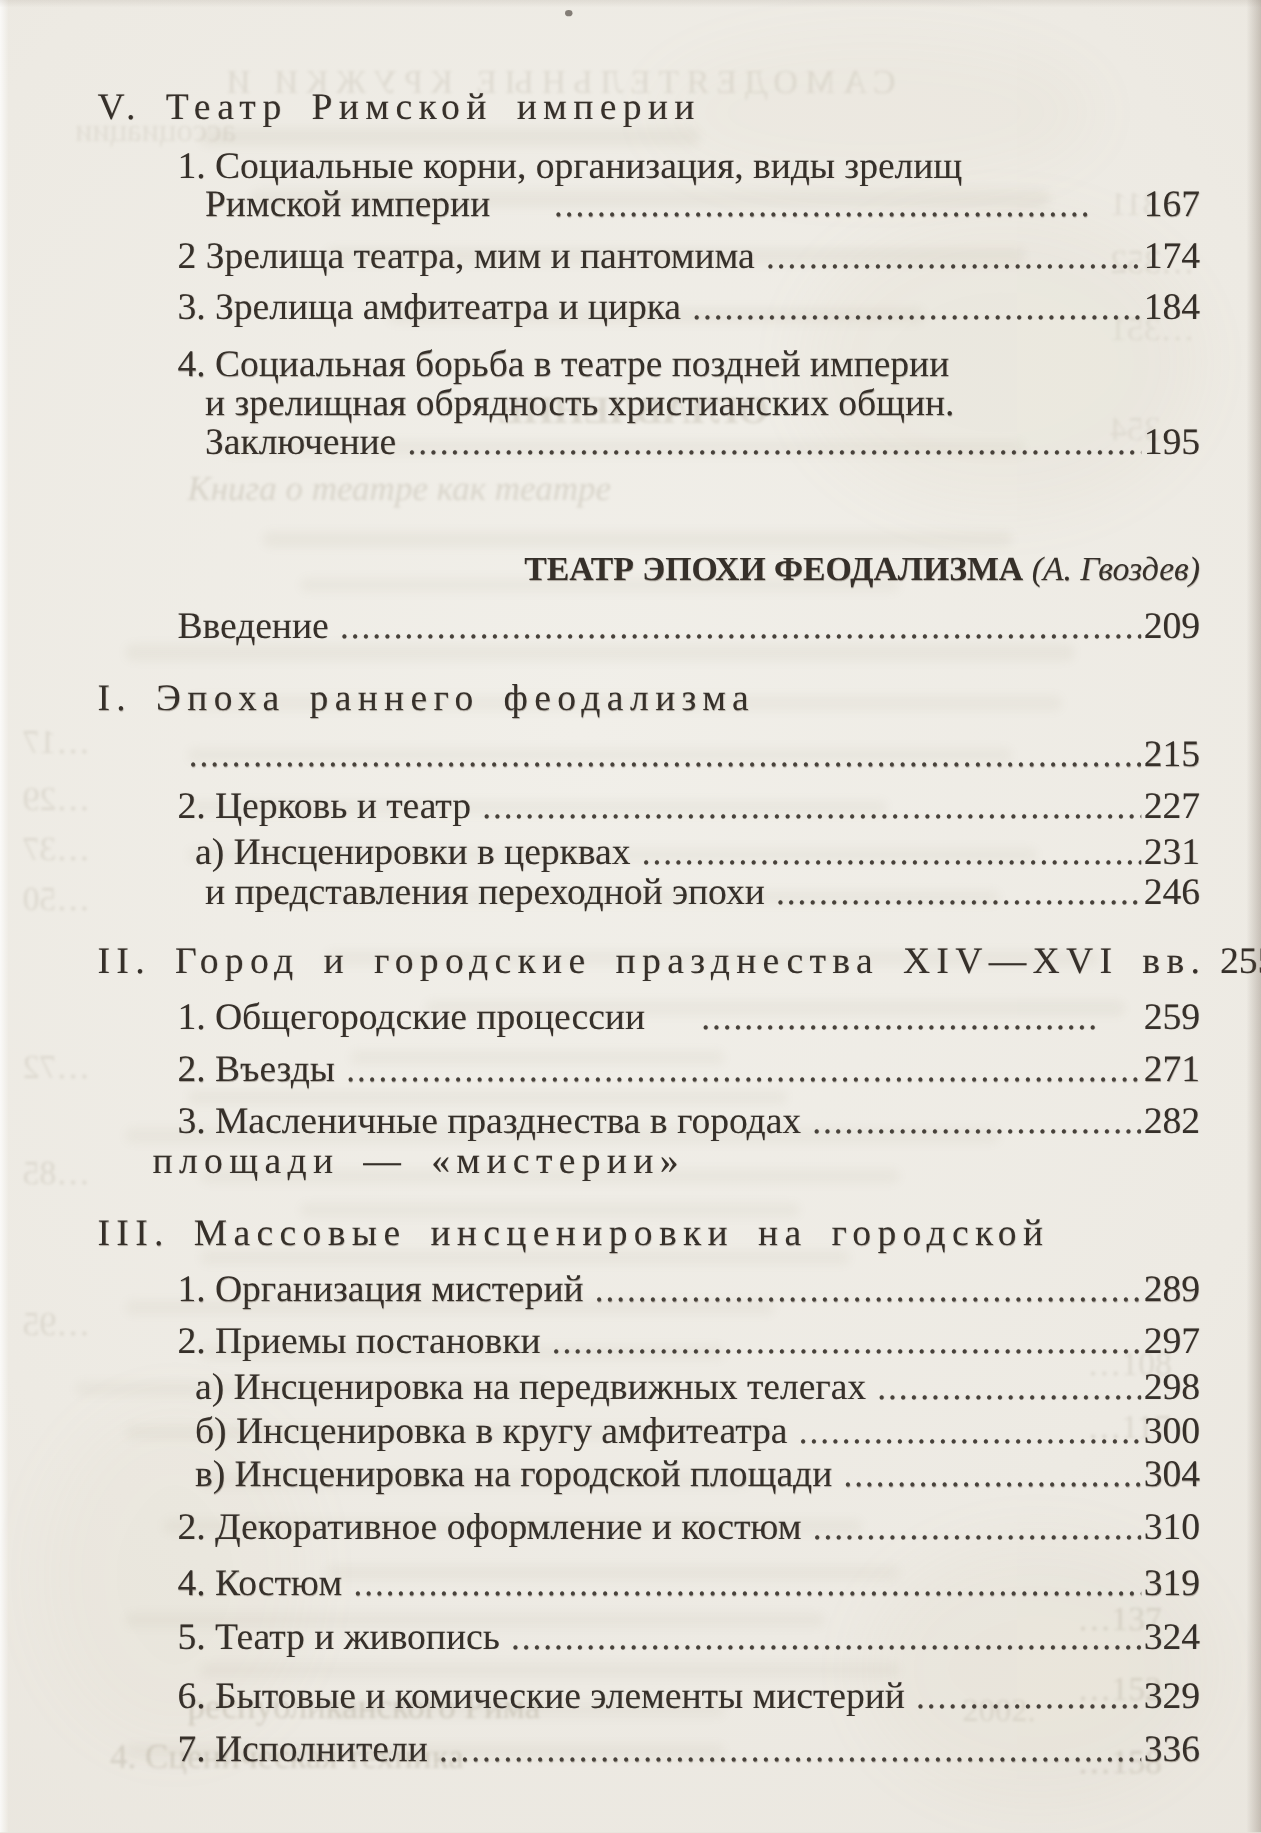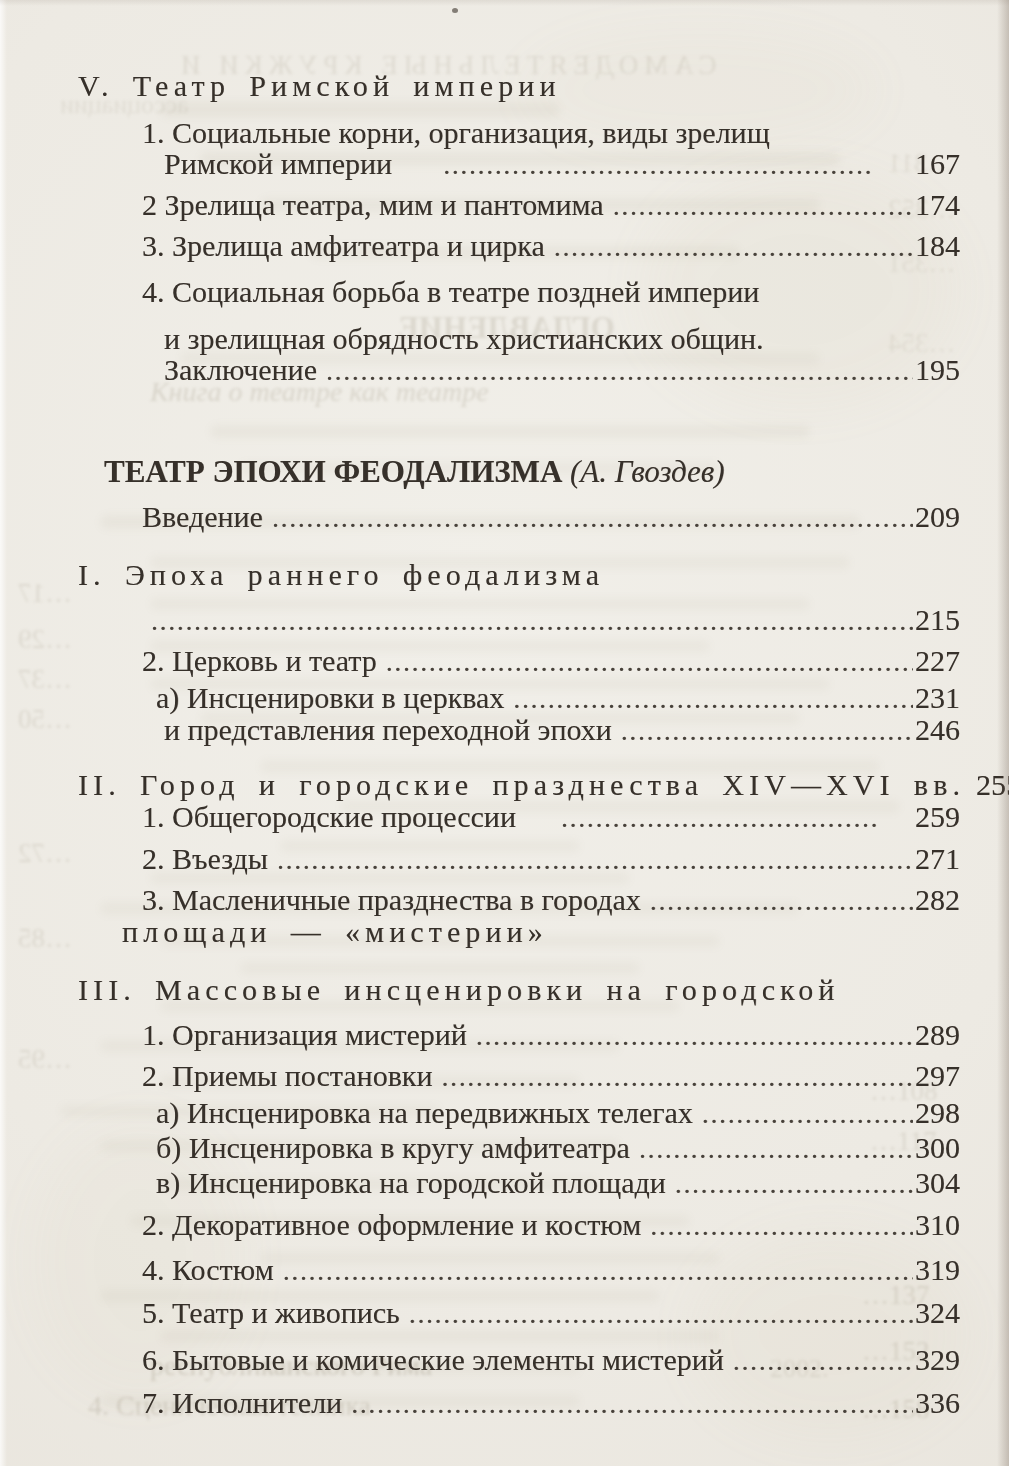--- a/index.html
+++ b/index.html
@@ -47,21 +47,21 @@
     font-size:28px;letter-spacing:1.6px;color:#47413a;
   }
   .pageno{white-space:nowrap;}
   .k-section .label{letter-spacing:.17em;word-spacing:.22em;}
   .k-section{padding-left:0;}
   .k-secwrap{padding-left:44px;}
   .k-secwrap .label{letter-spacing:.17em;word-spacing:.22em;}
   .k-item{padding-left:64px;}
   .k-sub{padding-left:78px;}
   .k-wrap{padding-left:86px;}
-  .k-heading{display:block;text-align:left;padding-left:26px;font-weight:bold;font-size:31px;}
+  .k-heading{display:block;text-align:right;padding-left:26px;font-weight:bold;font-size:27px;}
   .k-heading .author{font-weight:normal;font-style:italic;}
 </style>
 </head>
 <body>
 
 <div class="page">
   <div id="stains">
       <div class="stain" style="left: 640px; top: 170px; width: 320px; height: 240px; opacity: 0.05;"></div>
       <div class="stain" style="left: 30px; top: 1120px; width: 220px; height: 280px; opacity: 0.04;"></div>
       <div class="stain" style="left: 690px; top: 1230px; width: 280px; height: 210px; opacity: 0.05;"></div>
@@ -142,21 +142,21 @@
         <span class="pageno">174</span>
       </div>
       <div class="row k-item" style="margin-top: 9px;">
         <span class="label">3. Зрелища амфитеатра и цирка</span>
         <span class="leader">............................................................................................................................................................................................................................</span>
         <span class="pageno">184</span>
       </div>
       <div class="row k-item" style="margin-top: 14px;">
         <span class="label">4. Социальная борьба в театре поздней империи</span>
       </div>
-      <div class="row k-wrap" style="margin-top: 16px;">
+      <div class="row k-wrap" style="margin-top: 0px;">
         <span class="label">и зрелищная обрядность христианских общин.</span>
       </div>
       <div class="row k-wrap" style="margin-top: 0px;">
         <span class="label">Заключение</span>
         <span class="leader">............................................................................................................................................................................................................................</span>
         <span class="pageno">195</span>
       </div>
       <div class="row k-heading" style="margin-top: 70px;"><span>ТЕАТР ЭПОХИ ФЕОДАЛИЗМА</span><span class="author"> (А. Гвоздев)</span></div>
       <div class="row k-item" style="margin-top: 14px;">
         <span class="label">Введение</span>
@@ -183,21 +183,21 @@
       <div class="row k-wrap" style="margin-top: 0px;">
         <span class="label">и представления переходной эпохи</span>
         <span class="leader">............................................................................................................................................................................................................................</span>
         <span class="pageno">246</span>
       </div>
       <div class="row k-section" style="margin-top: 23px;">
         <span class="label">II. Город и городские празднества XIV—XVI вв.</span>
         <span class="leader">............................................................................................................................................................................................................................</span>
         <span class="pageno">255</span>
       </div>
-      <div class="row k-item" style=" gap: 36px;">
+      <div class="row k-item" style="margin-top: 13px; gap: 36px;">
         <span class="label">1. Общегородские процессии</span>
         <span class="leader">............................................................................................................................................................................................................................</span>
         <span class="pageno">259</span>
       </div>
       <div class="row k-item" style="margin-top: 10px;">
         <span class="label">2. Въезды</span>
         <span class="leader">............................................................................................................................................................................................................................</span>
         <span class="pageno">271</span>
       </div>
       <div class="row k-item" style="margin-top: 9px;">

